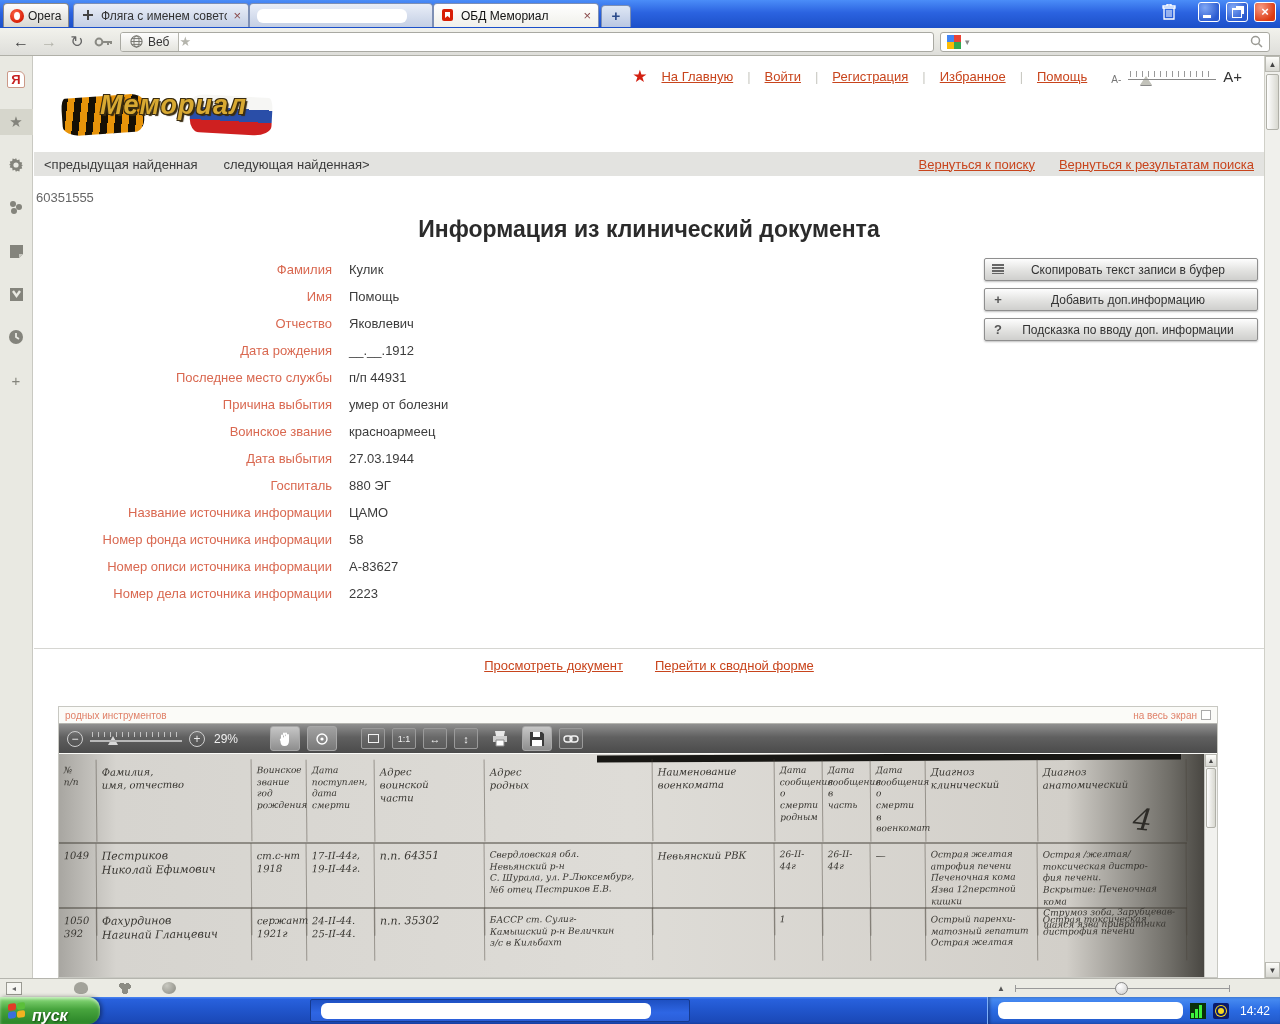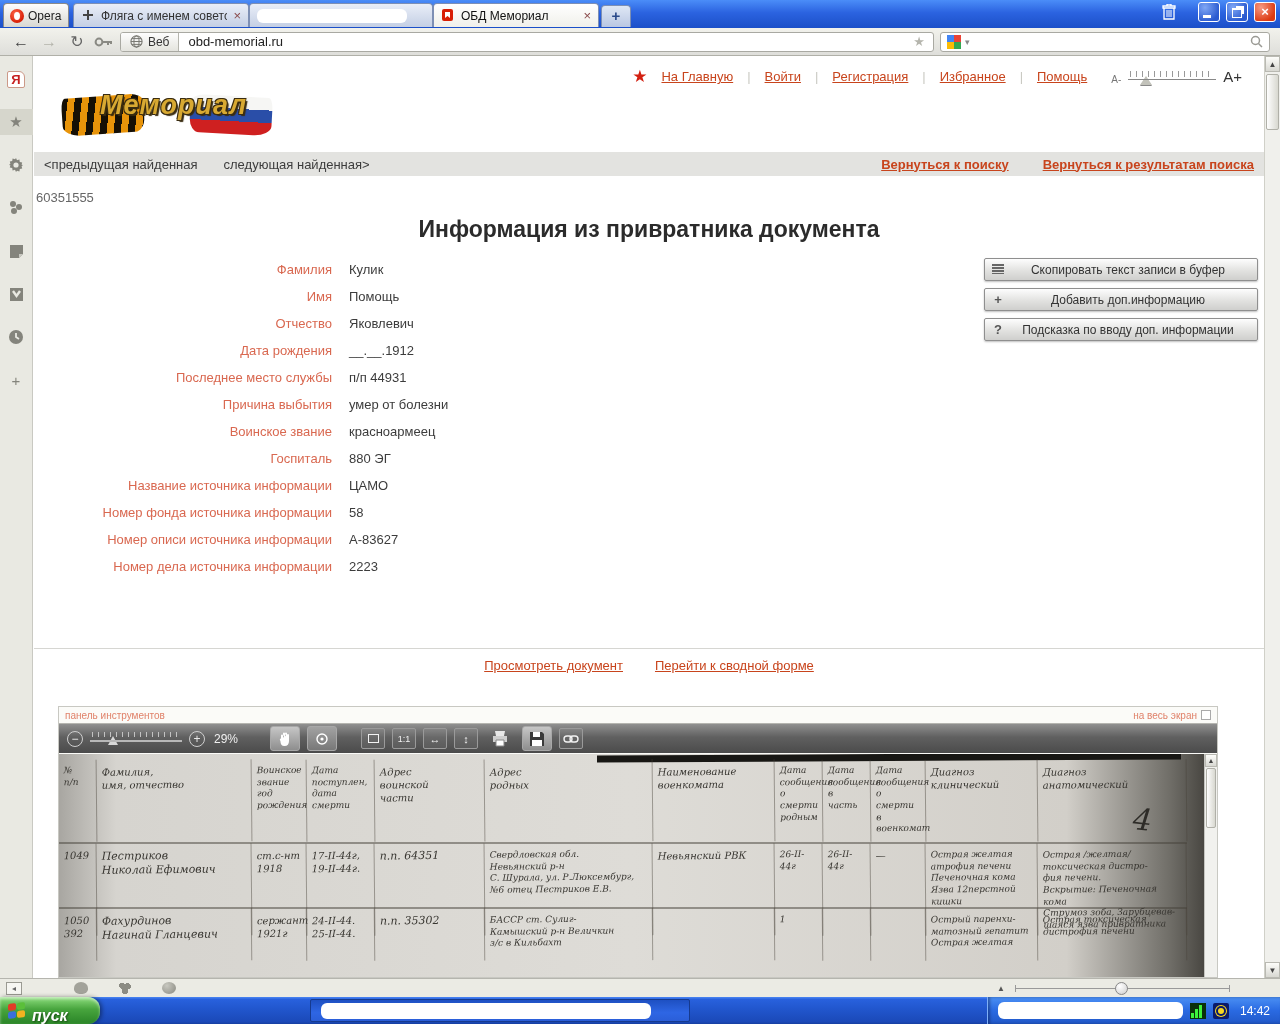--- a/index.html
+++ b/index.html
@@ -96,21 +96,21 @@
   .ribbon { left:0; background:repeating-linear-gradient(100deg,#161005 0 7px,#e8940a 7px 14px); transform:rotate(-4deg); }
   .flag { right:0; border-radius:14px 4px 18px 10px / 8px 12px 10px 14px; transform:rotate(3deg);
     background:linear-gradient(180deg,#f6f6f4 0 33%,#2a4ea8 33% 66%,#cf2020 66% 100%); }
   .logo-text { position:absolute; left:38px; top:8px; font-size:27px; font-weight:bold; font-style:italic;
     color:#d8a932; letter-spacing:1px;
     text-shadow:-1px -1px 0 #3a2c10,1px -1px 0 #3a2c10,-1px 1px 0 #3a2c10,2px 2px 1px #3a2c10; }
 
   #resultsbar { position:absolute; top:96px; left:0; right:0; height:22px; background:#e3e3e0;
     display:flex; align-items:center; padding:12px 10px; font-size:13px; gap:26px; }
   .resnav { color:#3c3c3c; }
-  #resultsbar .right { margin-left:auto; display:flex; gap:34px; font-weight:bold; }
+  #resultsbar .right { margin-left:auto; display:flex; gap:24px; font-weight:normal; }
 
   #record-id { position:absolute; top:134px; left:2px; font-size:13px; color:#666; }
   #page-title { position:absolute; top:160px; left:0; right:0; text-align:center;
     font-size:23px; font-weight:bold; color:#2b2b2b; }
 
   #fields { position:absolute; top:200px; left:0; }
   .field-row { display:flex; height:27px; align-items:center; }
   .field-label { width:298px; text-align:right; color:#d96850; font-size:13px; }
   .field-value { margin-left:17px; color:#3c3c3c; font-size:13px; }
 
@@ -267,21 +267,20 @@
   </svg>
   <div class="urlbox">
     <span class="webbadge">
       <svg width="13" height="13" viewBox="0 0 13 13">
         <circle cx="6.5" cy="6.5" r="5.6" fill="none" stroke="#7a7a74" stroke-width="1.1"></circle>
         <ellipse cx="6.5" cy="6.5" rx="2.6" ry="5.6" fill="none" stroke="#7a7a74" stroke-width="1"></ellipse>
         <path d="M1 6.5h11M1.8 3.6h9.4M1.8 9.4h9.4" stroke="#7a7a74" stroke-width="1"></path>
       </svg>
       <span>Веб</span>
     </span>
-    <span class="urltext">obd-memorial.ru</span>
     <span class="url-star">★</span>
   </div>
   <div class="searchbox">
     <span class="gicon">
         <i></i>
         <i></i>
         <i></i>
         <i></i>
       </span>
     <span class="gdrop">▾</span>
@@ -365,21 +364,21 @@
     <div id="resultsbar">
       <span class="resnav">&lt;предыдущая найденная</span>
       <span class="resnav">следующая найденная&gt;</span>
       <span class="right">
         <a class="olink">Вернуться к поиску</a>
         <a class="olink">Вернуться к результатам поиска</a>
       </span>
     </div>
 
     <div id="record-id">60351555</div>
-    <div id="page-title">Информация из привратника документа</div>
+    <div id="page-title">Информация из клинический документа</div>
 
     <div id="fields">
       <div class="field-row">
           <span class="field-label">Фамилия</span>
           <span class="field-value">Кулик</span>
         </div>
       <div class="field-row">
           <span class="field-label">Имя</span>
           <span class="field-value">Помощь</span>
         </div>
@@ -395,20 +394,24 @@
           <span class="field-label">Последнее место службы</span>
           <span class="field-value">п/п 44931</span>
         </div>
       <div class="field-row">
           <span class="field-label">Причина выбытия</span>
           <span class="field-value">умер от болезни</span>
         </div>
       <div class="field-row">
           <span class="field-label">Воинское звание</span>
           <span class="field-value">красноармеец</span>
+        </div>
+      <div class="field-row">
+          <span class="field-label">Дата выбытия</span>
+          <span class="field-value">27.03.1944</span>
         </div>
       <div class="field-row">
           <span class="field-label">Госпиталь</span>
           <span class="field-value">880 ЭГ</span>
         </div>
       <div class="field-row">
           <span class="field-label">Название источника информации</span>
           <span class="field-value">ЦАМО</span>
         </div>
       <div class="field-row">
@@ -441,21 +444,21 @@
     </div>
 
     <div id="mid-divider"></div>
     <div id="doclinks">
       <a class="olink">Просмотреть документ</a>
       <a class="olink">Перейти к сводной форме</a>
     </div>
 
     <div id="viewer">
       <div class="viewer-top">
-        <span>панель инструментов</span>
+        <span>родных инструментов</span>
         <span class="fs-right">
           <span>на весь экран</span>
           <span class="fullscreen-box"></span>
         </span>
       </div>
       <div class="vtoolbar">
         <span class="tb-circle">−</span>
         <span class="tb-slider">
             <span class="thumb"></span>
           </span>

